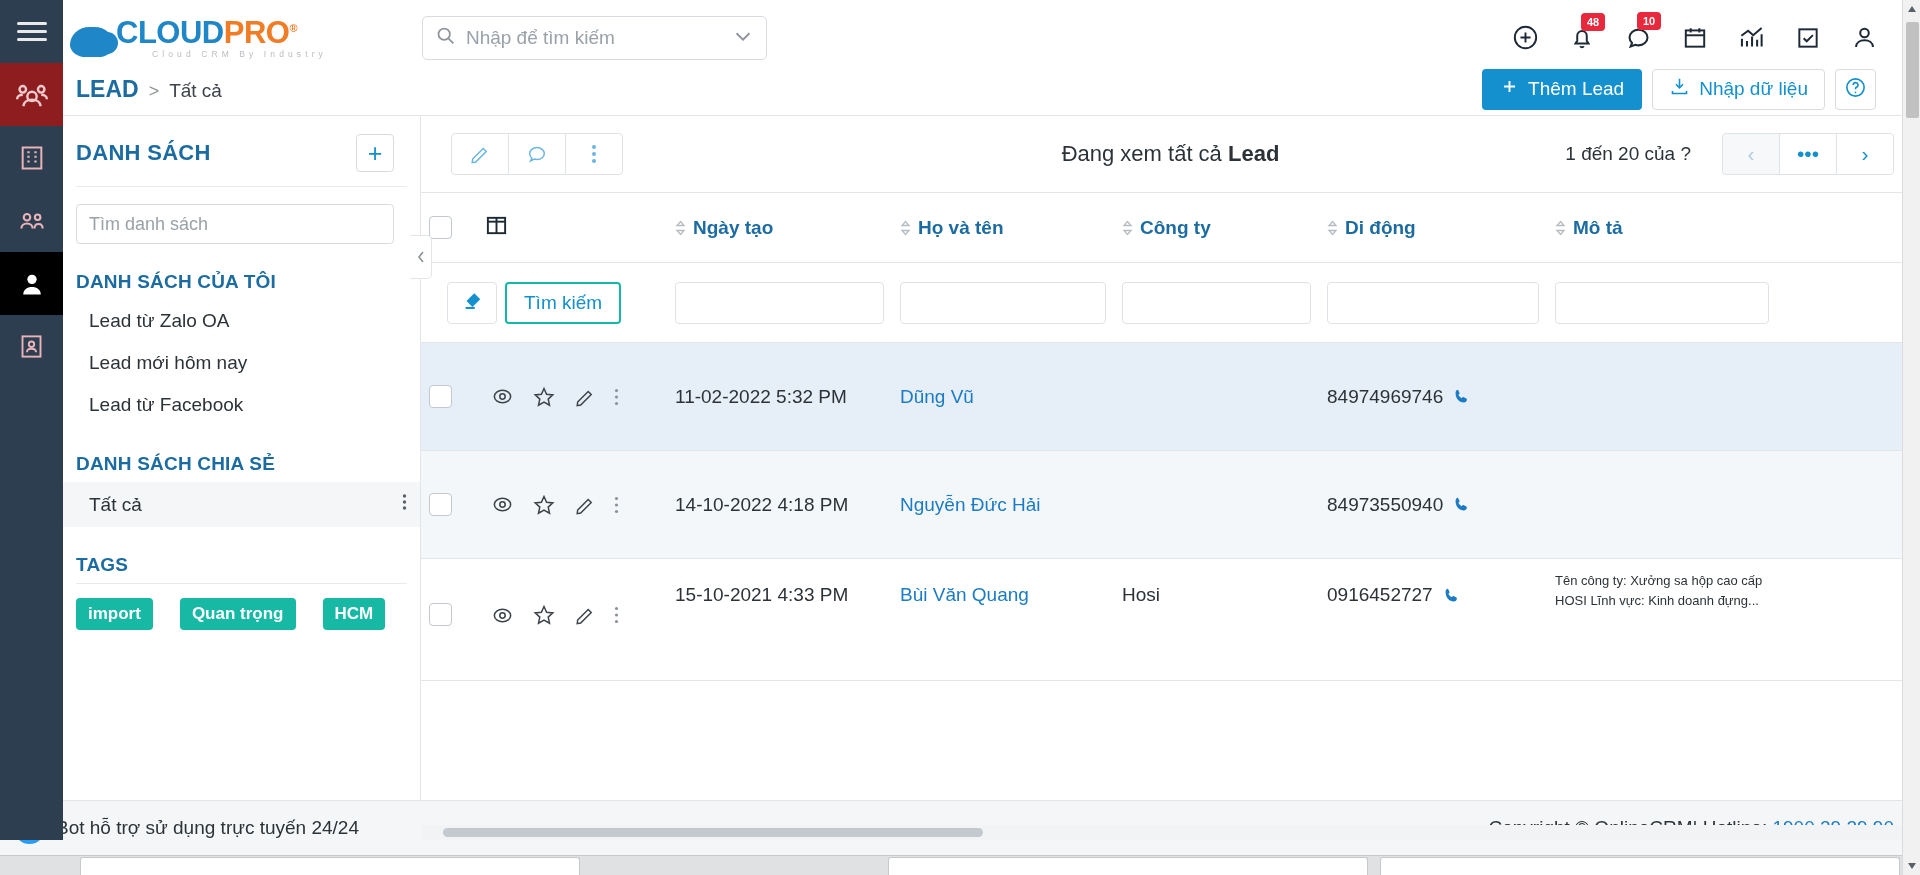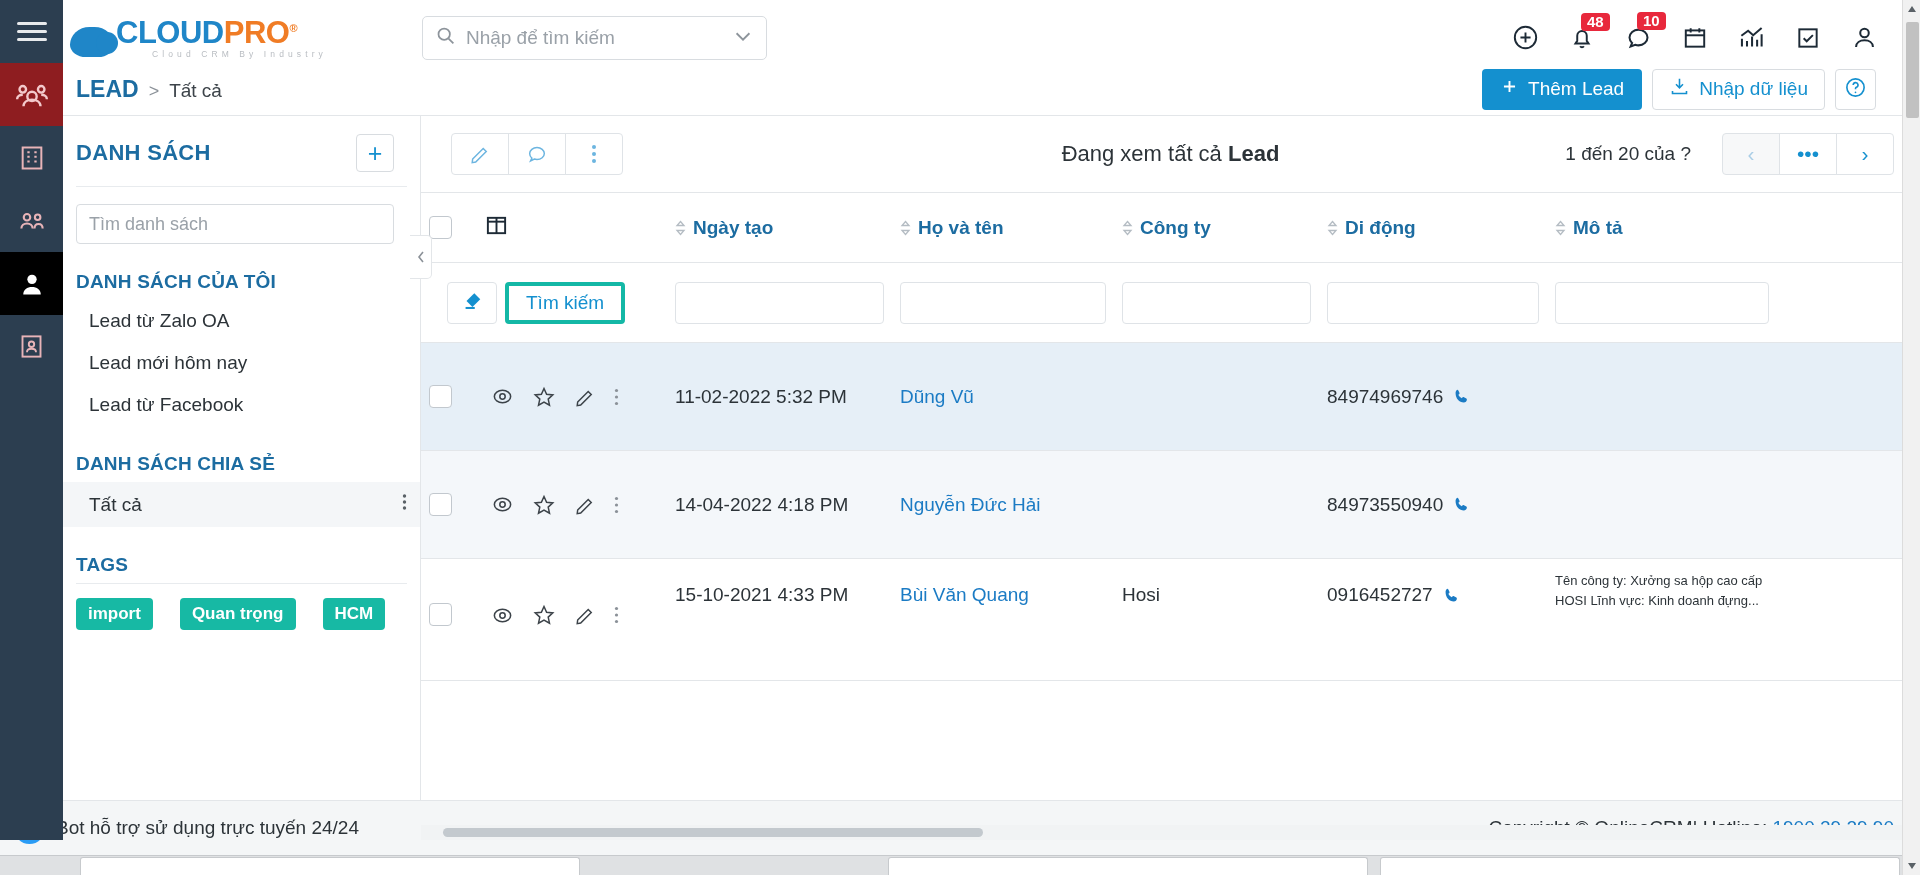--- a/index.html
+++ b/index.html
@@ -68,21 +68,21 @@
   .searchbox .ph { flex: 1; font-size: 19px; color: #9aa1a8; margin-left: 10px; }
   .icon-gray { color: #8d949b; }
 
   .topicons {
     margin-left: auto; display: flex; align-items: center; gap: 30px;
     padding-right: 42px; color: #1d2a36;
   }
   .topicon { position: relative; cursor: pointer; display: flex; }
   .badge {
     position: absolute; top: -12px; left: 12px;
-    background: #e8283c; color: #fff; font-size: 15px; font-weight: bold;
+    background: #e8283c; color: #fff; font-size: 11px; font-weight: bold;
     border-radius: 4px; padding: 1px 6px; line-height: 16px;
   }
 
   
   .subhead {
     position: absolute; left: 63px; top: 63px; right: 0; height: 53px;
     background: #fff; border-bottom: 1px solid #e3e6e9;
     display: flex; align-items: center;
   }
   .crumb { margin-left: 13px; font-size: 23px; display: flex; align-items: baseline; gap: 10px; }
@@ -215,21 +215,21 @@
   .filterrow td {
     height: 80px; border-bottom: 1px solid #e3e6e9; padding: 0 8px;
   }
   .filter-actions { display: flex; gap: 8px; padding-left: 18px; }
   .btn-eraser {
     width: 50px; height: 42px; background: #fff; border: 1px solid #dfe3e7;
     border-radius: 4px; color: #1490cf; cursor: pointer;
     display: flex; align-items: center; justify-content: center;
   }
   .btn-search {
-    height: 42px; padding: 0 17px; background: #fff; border: 4px solid #14b8a6;
+    height: 42px; padding: 0 17px; background: #fff; border: 2px solid #14b8a6;
     border-radius: 4px; color: #1490cf; font-size: 19px; cursor: pointer;
     font-family: "Liberation Sans", sans-serif;
   }
   .filter-input {
     height: 42px; border: 1px solid #dfe3e7; border-radius: 4px;
     background: #fff; width: 100%; padding: 0 10px; font-size: 17px;
     font-family: "Liberation Sans", sans-serif;
   }
 
   tbody.rows td {
@@ -753,21 +753,21 @@
                 </span>
                 <span class="ic dots">
                   <svg width="5" height="20" viewBox="0 0 5 20" fill="currentColor">
                     <circle cx="2.5" cy="3.5" r="1.6"></circle>
                       <circle cx="2.5" cy="10" r="1.6"></circle>
                       <circle cx="2.5" cy="16.5" r="1.6"></circle>
                   </svg>
                 </span>
               </div>
             </td>
-            <td>14-04-2022 4:18 PM</td>
+            <td>14-10-2022 4:18 PM</td>
             <td>
               <span class="namelink">Nguyễn Đức Hải</span>
             </td>
             <td></td>
             <td>
               <span class="phonecell">
                 <span>84973550940</span>
                 <span class="phoneic">
                   <svg width="19" height="19" viewBox="0 0 24 24" fill="currentColor">
                     <path d="M6.6 3.5c.8 0 1.2.4 1.6 1.2l1.2 2.5c.4.8.2 1.4-.4 1.9l-1 .8c.9 2 2.4 3.5 4.4 4.4l.8-1c.5-.6 1.1-.8 1.9-.4l2.5 1.2c.8.4 1.2.8 1.2 1.6 0 2.2-1.9 3.8-3.8 3.8C9.1 19.5 4.5 14.9 4.5 7.3c0-1.9 1.6-3.8 2.1-3.8z"></path>

